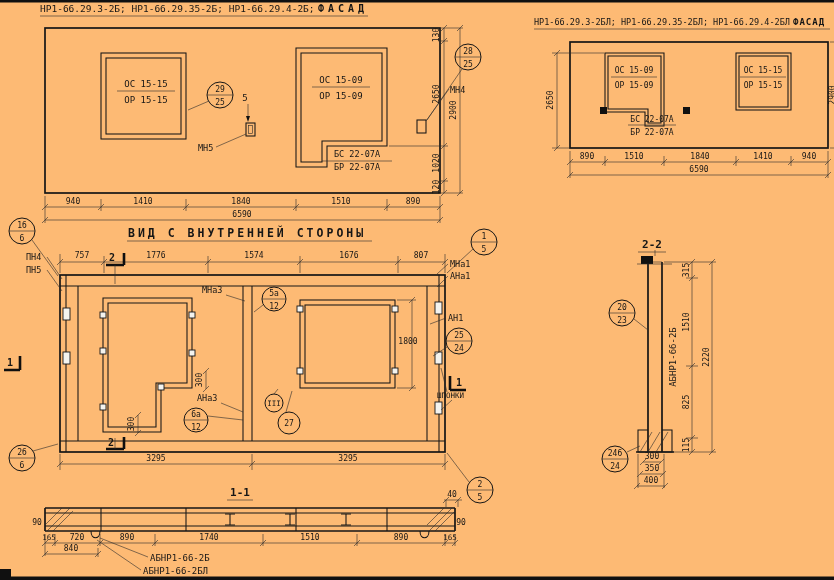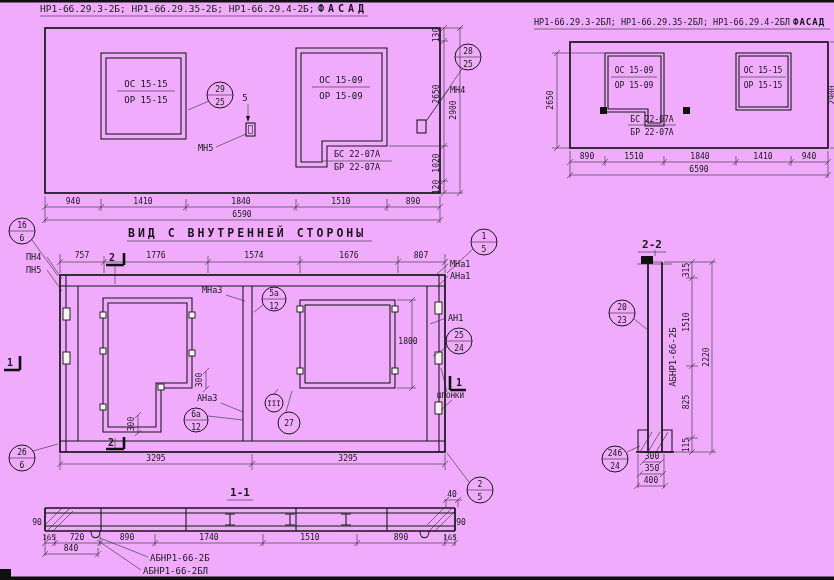--- a/index.html
+++ b/index.html
@@ -1,16 +1,16 @@
 <!DOCTYPE html>
 <html><head>
 <meta charset="utf-8">
 <style>
   html,body{margin:0;padding:0;background:#d8d6d0;}
-  .sheet{position:relative;width:834px;height:580px;background:#f0abfc;overflow:hidden;
+  .sheet{position:relative;width:834px;height:580px;background:#fdba74;overflow:hidden;
          font-family:"DejaVu Sans Mono",monospace;}
   svg{position:absolute;left:0;top:0;}
   svg text{fill:#161616;font-family:"DejaVu Sans Mono",monospace;}
   .d{font-size:8px;}
   .d7{font-size:7.5px;}
   .d9{font-size:9px;}
   .lb{font-size:8.5px;}
   .hd{font-size:9.5px;}
   .hd8{font-size:8.5px;}
   .hdb{font-size:10px;font-weight:bold;letter-spacing:4px;}

